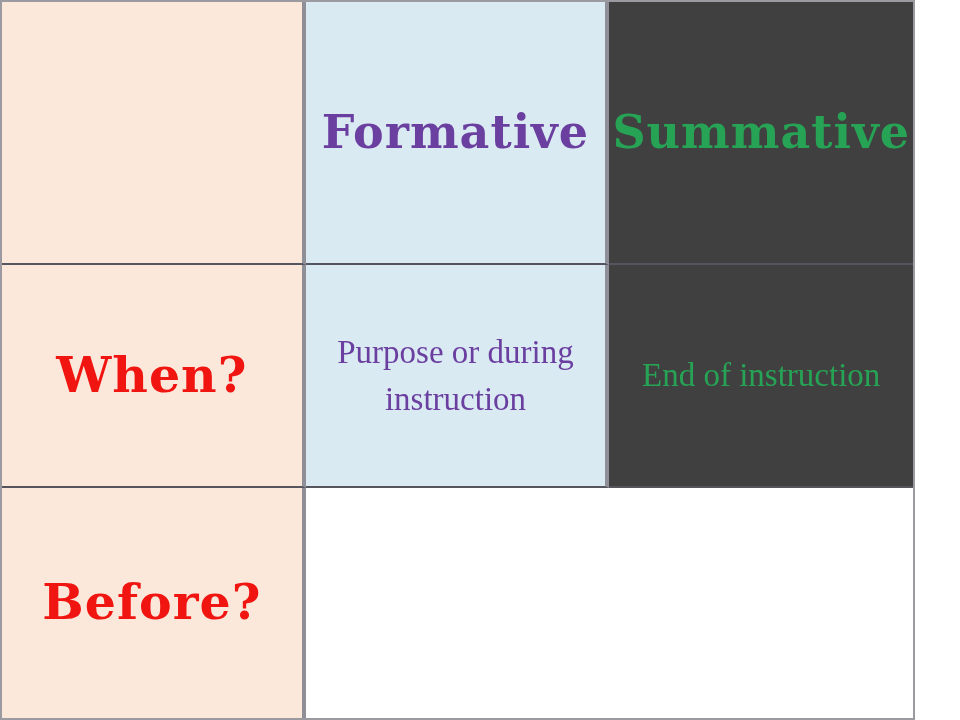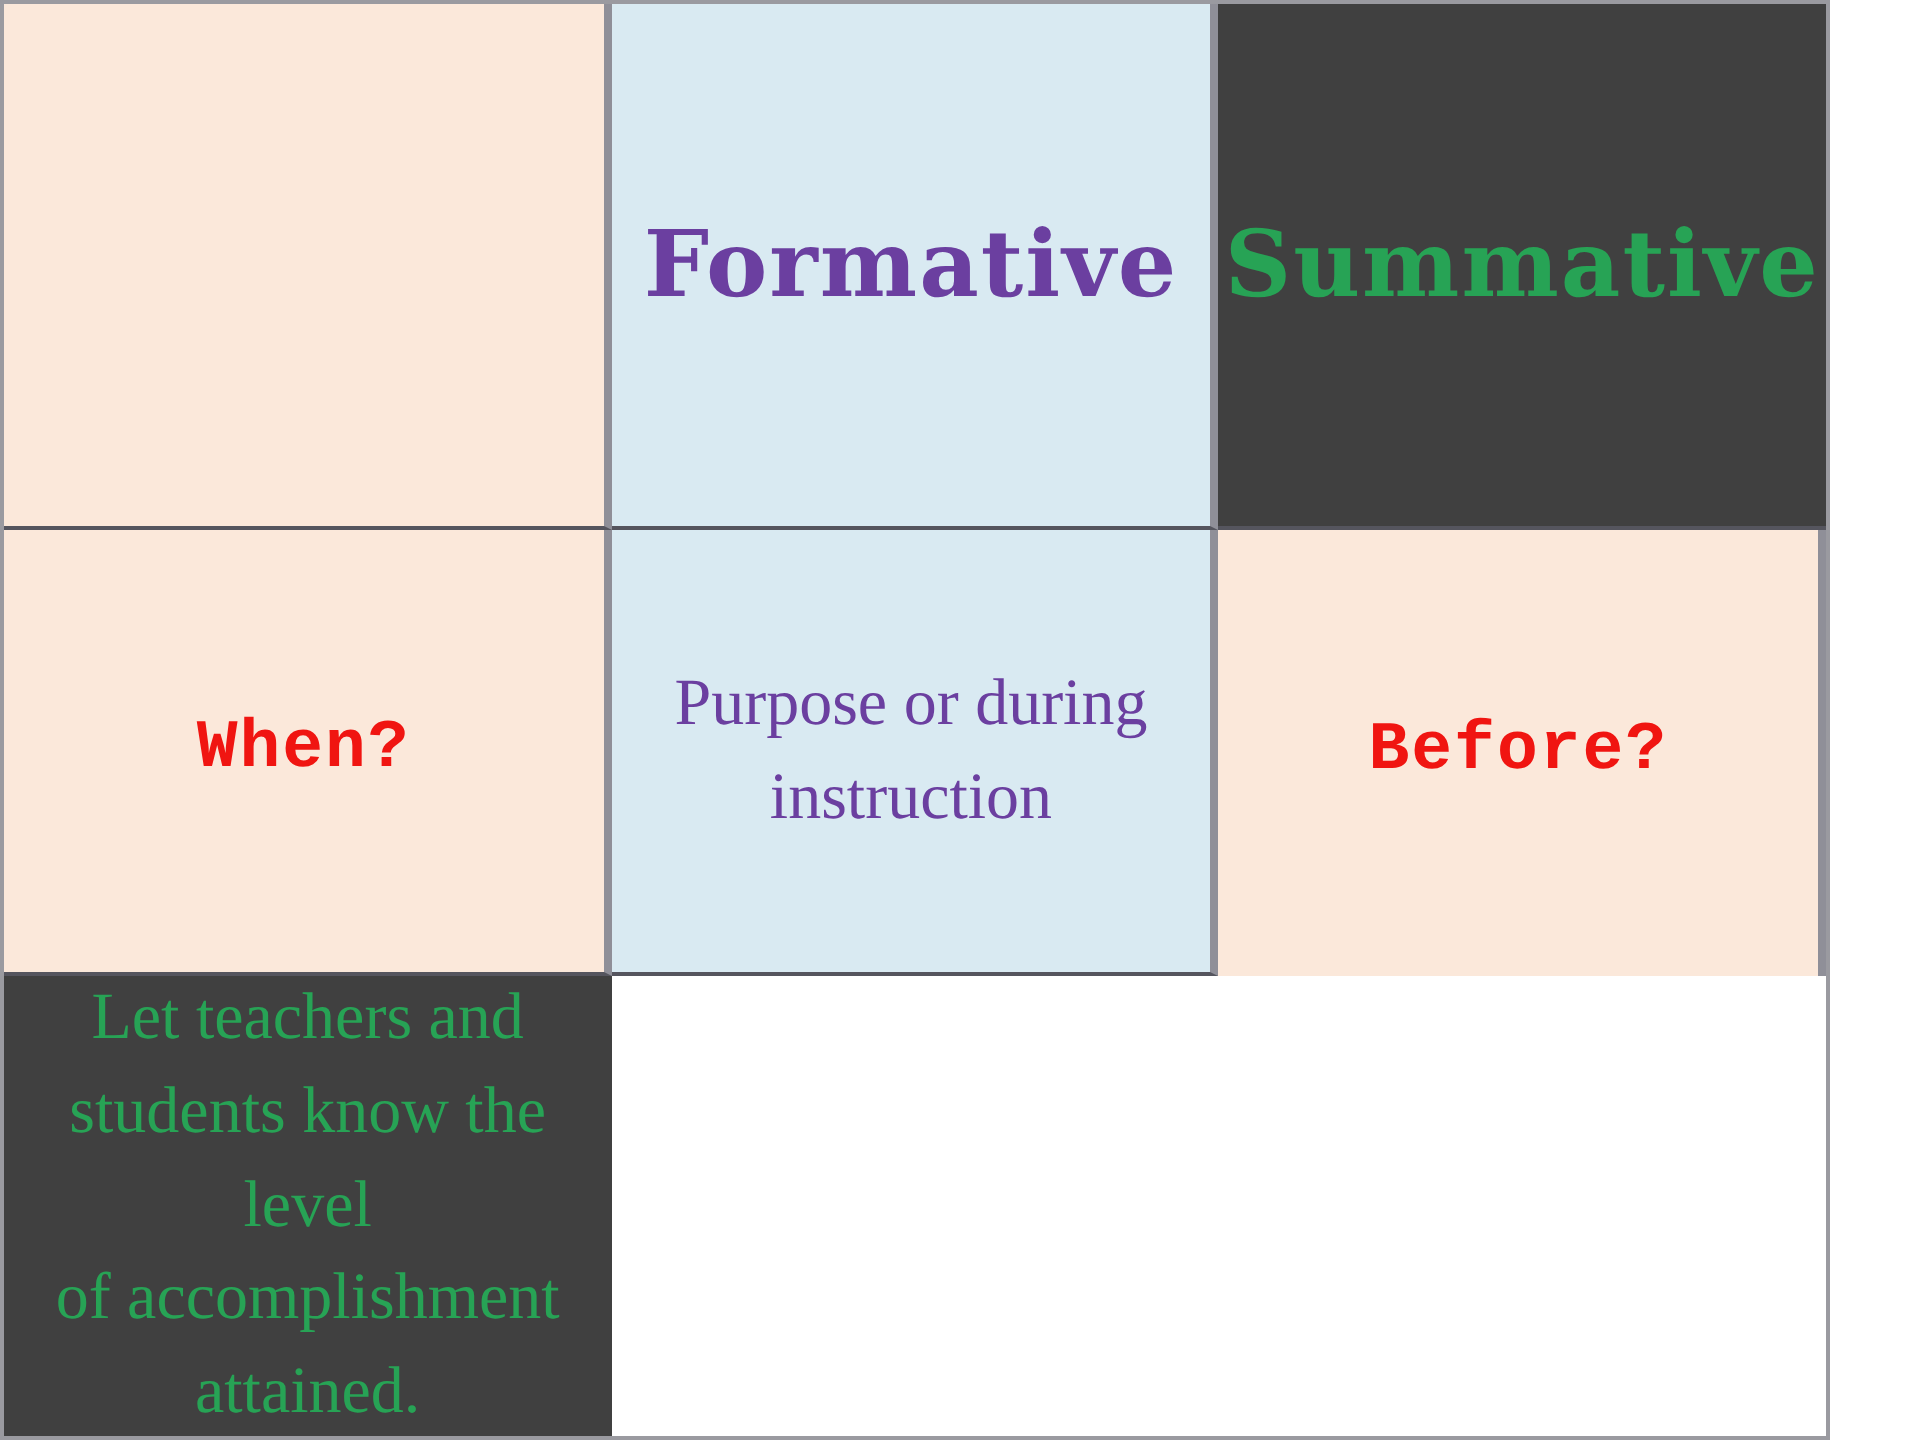--- a/index.html
+++ b/index.html
@@ -40,24 +40,23 @@
     font-weight: bold;
     letter-spacing: 1px;
   }
   .header-text {
     font-size: 46px;
     line-height: 1.1;
   }
   .header-formative-text { color: #6b3fa0; }
   .header-summative-text { color: #27a355; }
   .label-text {
-    font-size: 34px;
+    font-size: 49px;
     color: #f01511;
     line-height: 1.1;
-    font-family: Liberation Mono, monospace;
   }
   
   .body-text {
     font-size: 33px;
     line-height: 1.42;
     white-space: pre-line;
   }
   .formative-body { color: #6b3fa0; }
   .summative-body { color: #27a355; }
 </style>
@@ -78,26 +77,23 @@
 
   <div class="cell col-1 row-2">
     <span class="display-text label-text">When?</span>
   </div>
 
   <div class="cell col-2 row-2">
     <span class="body-text formative-body">Purpose or during
 instruction</span>
   </div>
 
+  <div class="cell col-3 row-2">
+    <span class="body-text summative-body">End of instruction</span>
+  </div>
 
   <div class="cell col-1 row-3">
     <span class="display-text label-text">Before?</span>
   </div>
 
 
-  <div class="cell col-3 row-3">
-    <span class="body-text summative-body">Let teachers and
-students know the level
-of accomplishment
-attained.</span>
-  </div>
 
 </div>
 
 </body></html>

